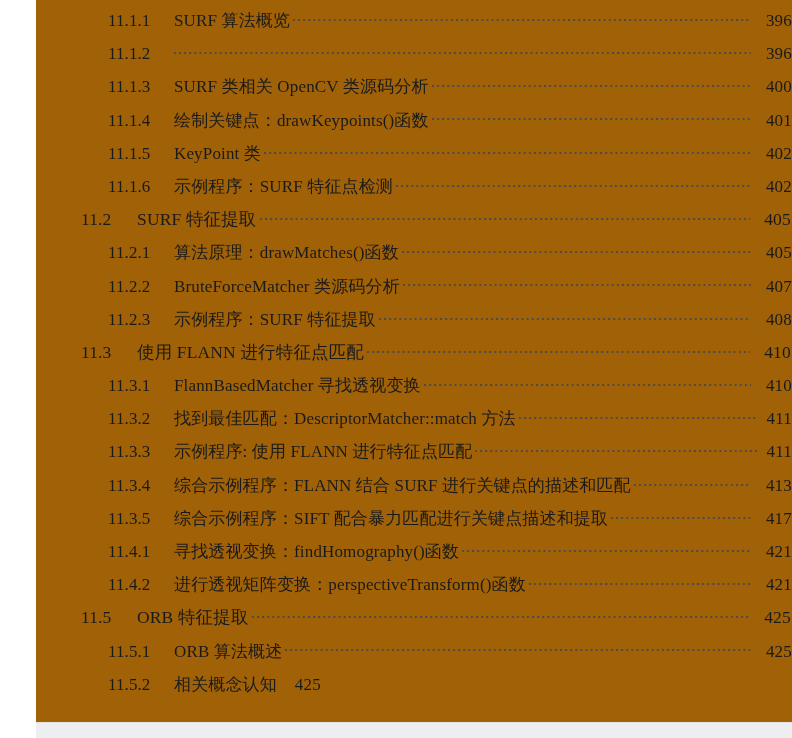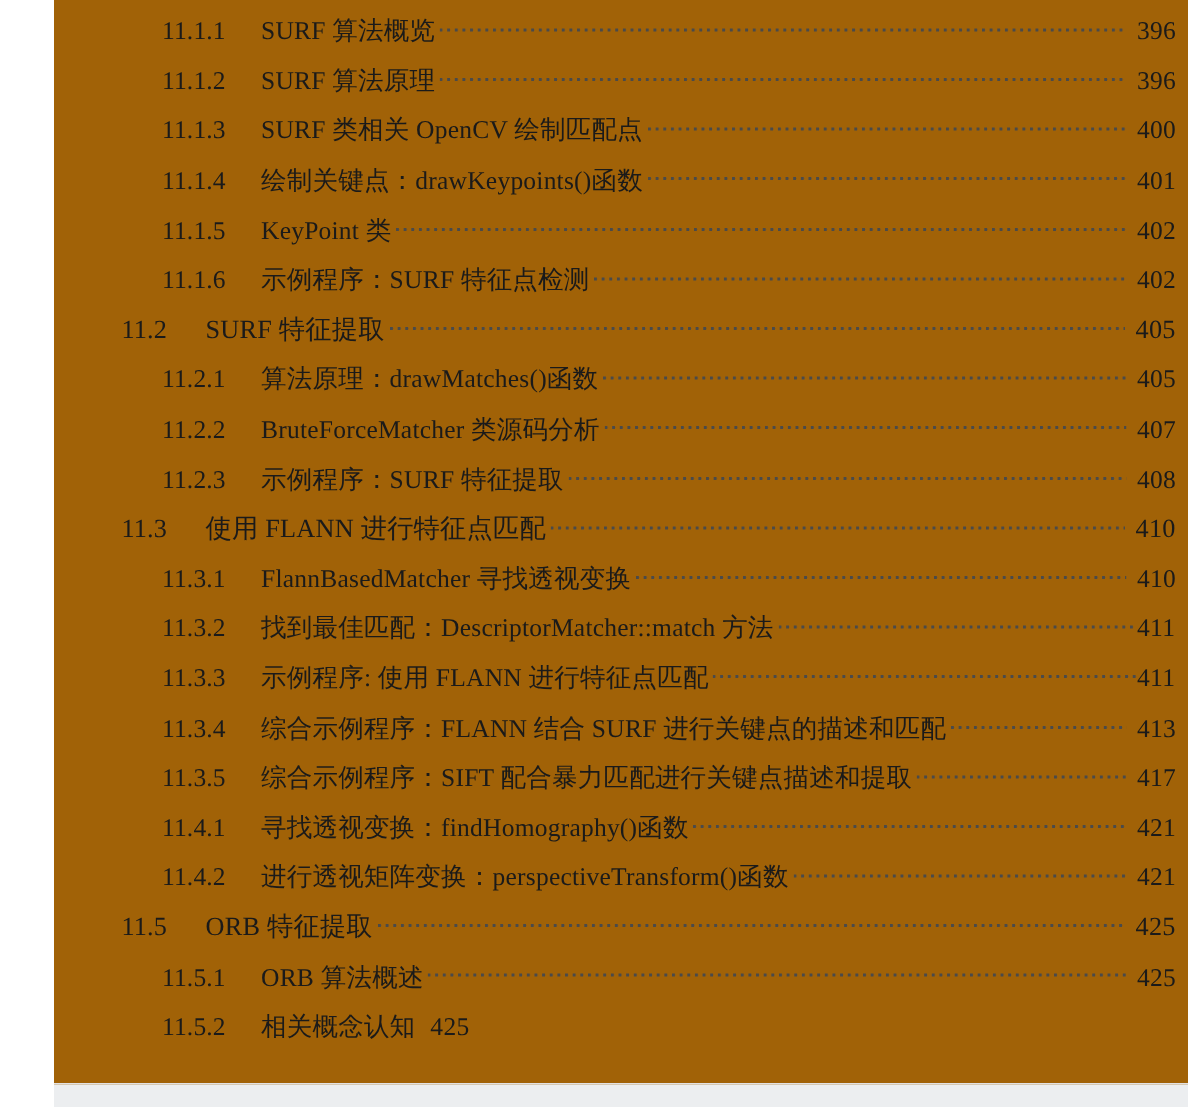--- a/index.html
+++ b/index.html
@@ -90,21 +90,21 @@
     bottom: 0.30em;
     height: 2px;
     background-image: radial-gradient(circle at 1px 1px, #4a4a4a 1px, rgba(0,0,0,0) 1.3px);
     background-size: 5.1px 2px;
     background-repeat: repeat-x;
   }
 
   .entry-page {
     flex: 0 0 auto;
     width: 34px;
-    text-align: left;
+    text-align: right;
     padding-left: 7px;
     letter-spacing: 0.2px;
   }
   
   .toc-entry.tight .entry-page {
     padding-left: 0px;
   }
 
   
   #page-bottom-rule {
@@ -130,27 +130,26 @@
 <div id="toc-page">
   <ul class="toc-list" id="toc-list">
       <li class="toc-entry level-3">
         <span class="entry-number">11.1.1</span>
         <span class="entry-title">SURF 算法概览</span>
         <span class="entry-leader"></span>
         <span class="entry-page">396</span>
       </li>
       <li class="toc-entry level-3">
         <span class="entry-number">11.1.2</span>
-        <span class="entry-title">SURF 算法原理</span>
         <span class="entry-leader"></span>
         <span class="entry-page">396</span>
       </li>
       <li class="toc-entry level-3">
         <span class="entry-number">11.1.3</span>
-        <span class="entry-title">SURF 类相关 OpenCV 绘制匹配点</span>
+        <span class="entry-title">SURF 类相关 OpenCV 类源码分析</span>
         <span class="entry-leader"></span>
         <span class="entry-page">400</span>
       </li>
       <li class="toc-entry level-3">
         <span class="entry-number">11.1.4</span>
         <span class="entry-title">绘制关键点：drawKeypoints()函数</span>
         <span class="entry-leader"></span>
         <span class="entry-page">401</span>
       </li>
       <li class="toc-entry level-3">

